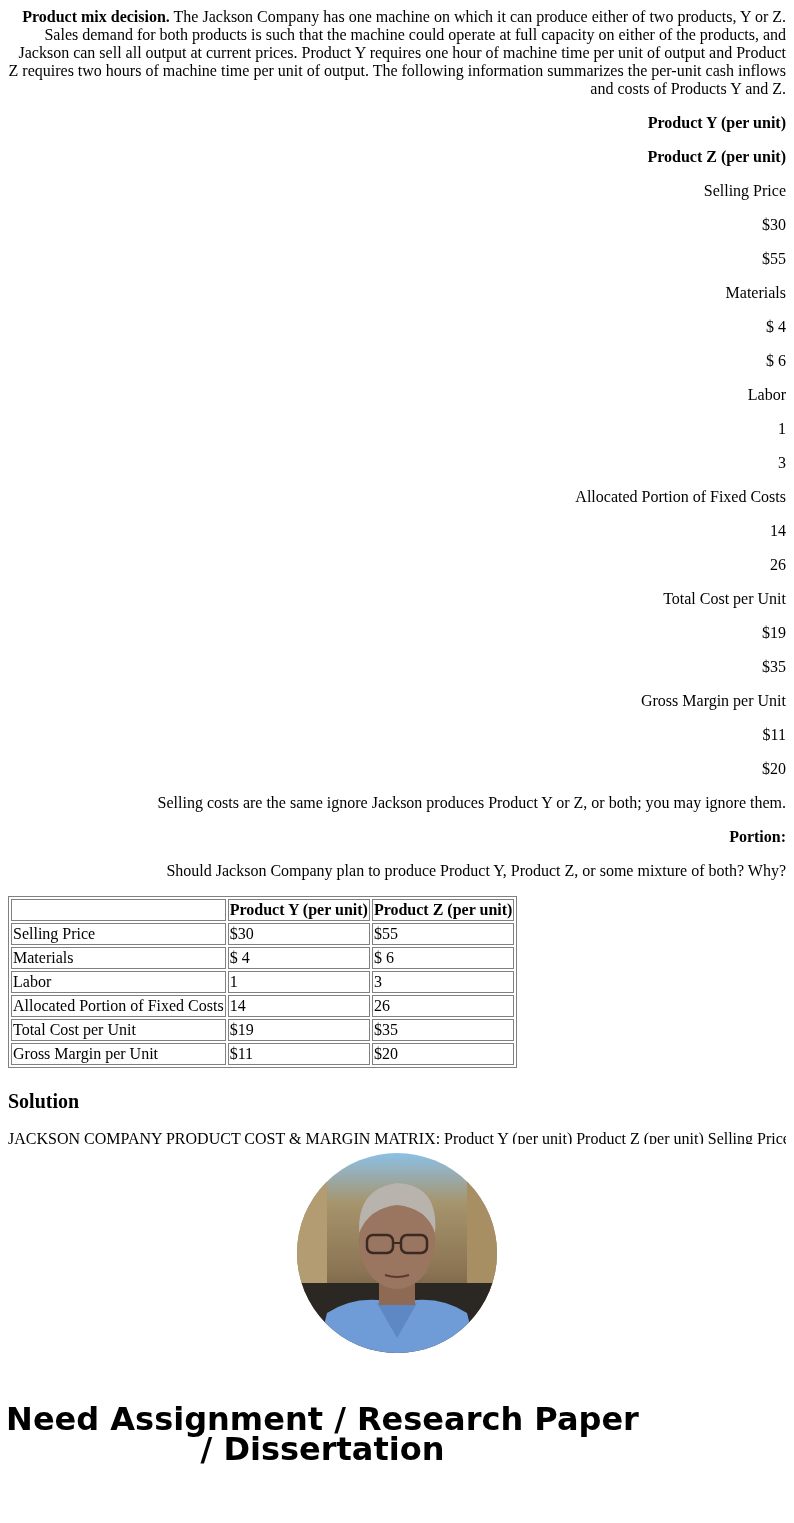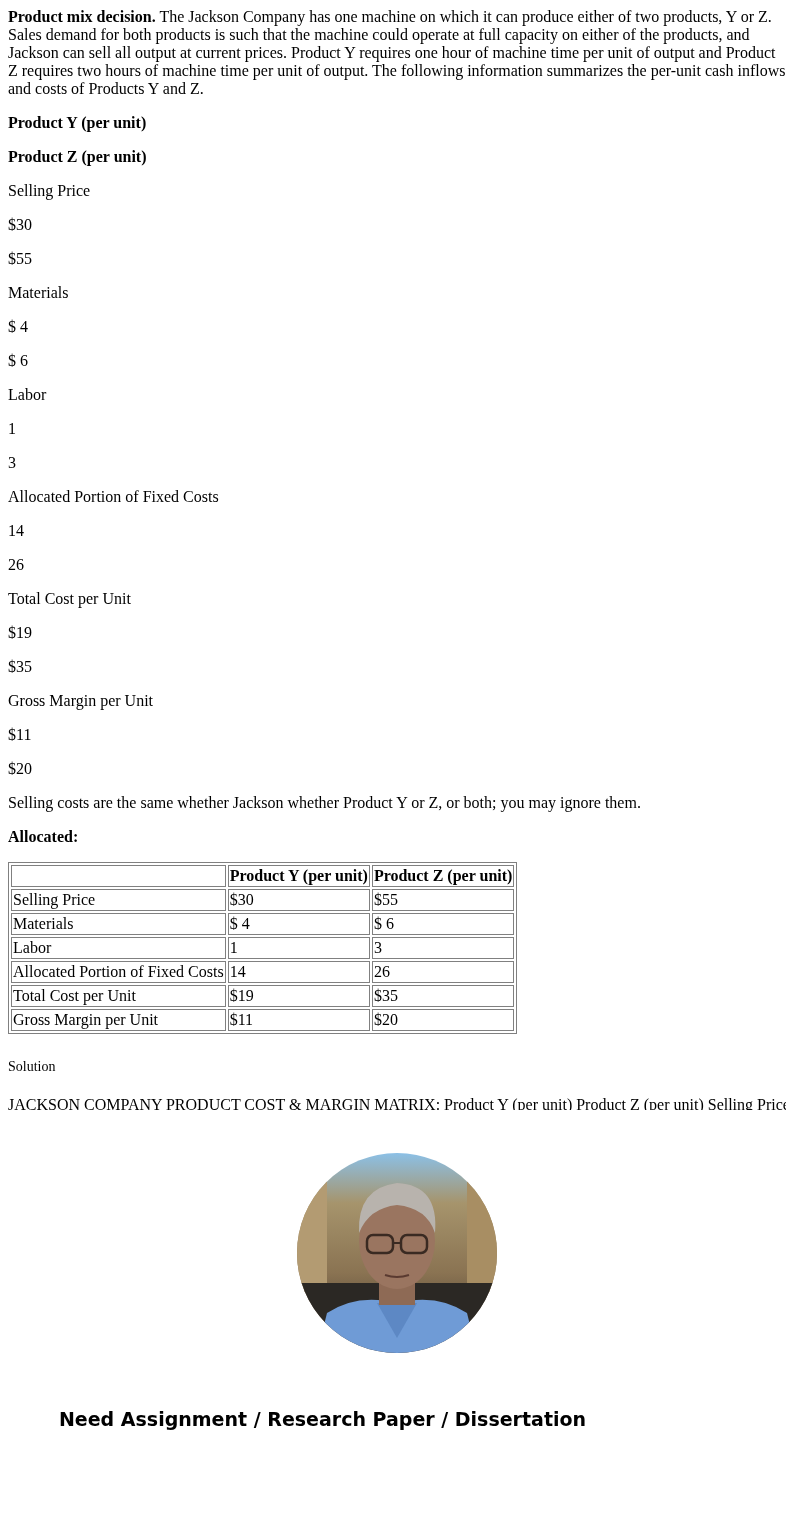--- a/index.html
+++ b/index.html
@@ -7,43 +7,43 @@
       width: 794px;
       height: 1523px;
       overflow: hidden;
       font-family: "Liberation Serif", serif;
       font-size: 16px;
       line-height: 18px;
       color: #000;
       position: relative;
     }
     .content { padding: 8px 8px 0 8px; }
-    p { margin: 0 0 16px 0; }
+    p { margin: 0 0 16px 0; text-align: right; }
     .intro { line-height: 18px; }
     .intro b { font-weight: bold; }
     .head-line { font-weight: bold; }
     table.matrix {
       border: 1px solid #808080;
       border-spacing: 2px;
       border-collapse: separate;
       margin: 0 0 10px 0;
       font-family: "Liberation Serif", serif;
       font-size: 16px;
     }
     table.matrix td, table.matrix th {
       border: 1px solid #808080;
       padding: 1px;
       text-align: left;
       height: 18px;
       line-height: 18px;
     }
     table.matrix th { font-weight: bold; }
     h3.solution {
-      font-size: 14px;
-      font-weight: normal;
+      font-size: 20px;
+      font-weight: bold;
       margin: 22px 0 18px 0;
       line-height: 22px;
     }
     .solution-text {
       height: 14px;
       overflow: hidden;
       white-space: nowrap;
       line-height: 18px;
     }
     .avatar-wrap {
@@ -57,21 +57,21 @@
     }
     .avatar-wrap svg { display: block; }
     .promo {
       position: absolute;
       left: 0;
       top: 1404px;
       width: 645px;
       text-align: center;
       font-family: "DejaVu Sans", sans-serif;
       font-weight: bold;
-      font-size: 19px;
+      font-size: 32px;
       line-height: 30px;
       color: #000;
     }
   </style>
 </head>
 <body>
 
 <div class="content">
 
   <p class="intro"><b>Product mix decision.</b><span> The Jackson Company has one machine on which it can produce either of two products, Y or Z. Sales demand for both products is such that the machine could operate at full capacity on either of the products, and Jackson can sell all output at current prices. Product Y requires one hour of machine time per unit of output and Product Z requires two hours of machine time per unit of output. The following information summarizes the per-unit cash inflows and costs of Products Y and Z.</span></p>
@@ -92,22 +92,23 @@
       <p>14</p>
       <p>26</p>
       <p>Total Cost per Unit</p>
       <p>$19</p>
       <p>$35</p>
       <p>Gross Margin per Unit</p>
       <p>$11</p>
       <p>$20</p>
     </div>
 
-  <p>Selling costs are the same whether Jackson whether Product Y or Z, or both; you may ignore them.</p>
-  <p class="head-line">Allocated:</p>
+  <p>Selling costs are the same ignore Jackson produces Product Y or Z, or both; you may ignore them.</p>
+  <p class="head-line">Portion:</p>
+  <p>Should Jackson Company plan to produce Product Y, Product Z, or some mixture of both? Why?</p>
 
   <table class="matrix">
     <thead>
       <tr>
         <th></th>
         <th>Product Y (per unit)</th>
         <th>Product Z (per unit)</th>
       </tr>
     </thead>
     <tbody>

